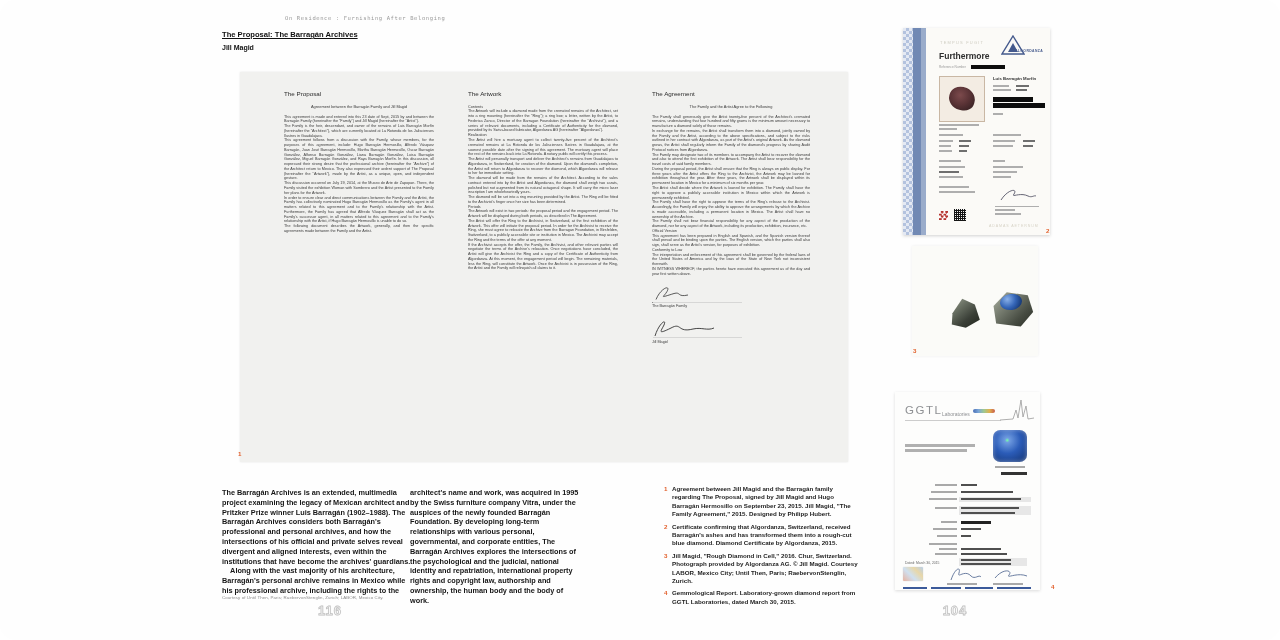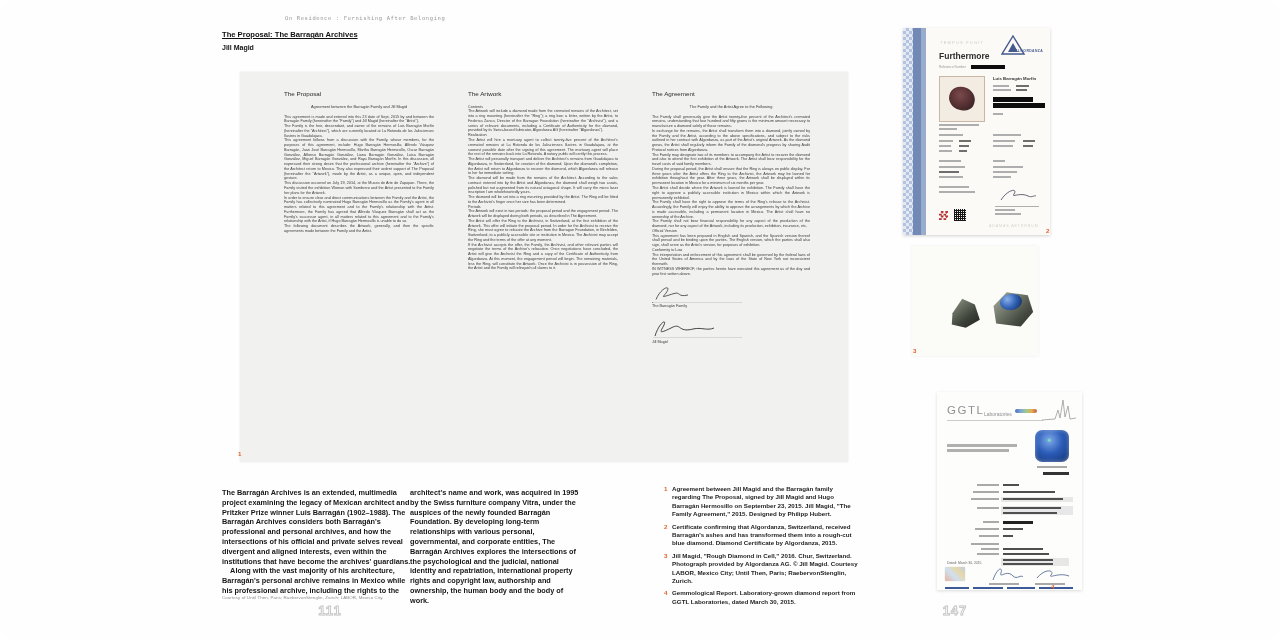--- a/index.html
+++ b/index.html
@@ -68,21 +68,21 @@
   .stone1{left:34px;top:50px;width:36px;height:33px;
      clip-path:polygon(18% 52%,45% 8%,80% 26%,94% 72%,55% 96%,16% 86%);
      background:linear-gradient(140deg,#a7ac9d 5%,#6b7265 35%,#3a3f37 65%,#22251e 95%);}
   .stone2{left:78px;top:44px;width:44px;height:38px;
      clip-path:polygon(8% 42%,38% 6%,86% 14%,98% 58%,70% 96%,14% 88%);
      background:linear-gradient(135deg,#b2b6a8 5%,#7d8376 35%,#474c42 70%,#272a22 100%);}
   .gem{position:absolute;left:10px;top:4px;width:22px;height:16px;border-radius:50%;transform:rotate(-8deg);
      background:radial-gradient(circle at 35% 30%,#8ab1e9 0%,#3566b8 45%,#173a78 80%,#0d2450 100%);}
 
   
-  .report{left:937px;top:392px;width:145px;height:198px;background:#fdfdfc;
+  .report{left:895px;top:392px;width:145px;height:198px;background:#fdfdfc;
           box-shadow:0 1px 3px rgba(0,0,0,.14);text-align:right;}
   .ggtl-brand{font-size:11.5px;letter-spacing:1.5px;color:#8e9093;}
   .ggtl-sub{font-size:5px;color:#8e9093;}
   .ggtl-logo{left:78px;top:17px;width:22px;height:4px;border-radius:2px;
      background:linear-gradient(90deg,#4a6fb5,#7aa5d8,#9fc98f,#e0b14f,#c75b4a);}
   .ggtl-rule{left:10px;top:28px;width:96px;height:1px;background:#cccccc;}
   .rdiamond{left:98px;top:38px;width:34px;height:32px;border-radius:22%;
      background:radial-gradient(circle at 42% 32%,#7fa 0%,#6f9be0 8%,#2b5cb8 45%,#12316e 100%);
      box-shadow:inset 0 0 4px rgba(255,255,255,.45);}
   .row-label{position:absolute;height:2px;background:#a9a9a9;}
@@ -188,22 +188,22 @@
     <div class="caption-item">
       <div class="caption-num">3</div>
       <div class="caption-text">Jill Magid, "Rough Diamond in Cell," 2016. Chur, Switzerland. Photograph provided by Algordanza AG. © Jill Magid. Courtesy LABOR, Mexico City; Until Then, Paris; RaebervonStenglin, Zurich.</div>
     </div>
     <div class="caption-item">
       <div class="caption-num">4</div>
       <div class="caption-text">Gemmological Report. Laboratory-grown diamond report from GGTL Laboratories, dated March 30, 2015.</div>
     </div>
   </div>
 
-  <div class="abs pagenum" style="left:305px;top:603px;width:50px;text-align:center;">111</div>
-  <div class="abs pagenum" style="left:930px;top:603px;width:50px;text-align:center;">147</div>
+  <div class="abs pagenum" style="left:305px;top:603px;width:50px;text-align:center;">116</div>
+  <div class="abs pagenum" style="left:930px;top:603px;width:50px;text-align:center;">104</div>
 
   <div class="abs certificate">
     <div class="abs cert-band-checker"></div>
     <div class="abs cert-band-solid"></div>
     <div class="abs cert-watermark" style="left:37px;top:12px;">TEMPUS FUGIT</div>
     <div class="abs cert-title" style="left:36px;top:23px;">Furthermore</div>
     <div class="abs cert-ref" style="left:36px;top:37px;">Reference Number</div>
     <div class="abs redact" style="left:68px;top:37px;width:34px;height:4px;"></div>
 
     <svg class="abs" style="left:98px;top:7px;" width="24" height="20" viewBox="0 0 24 20">

